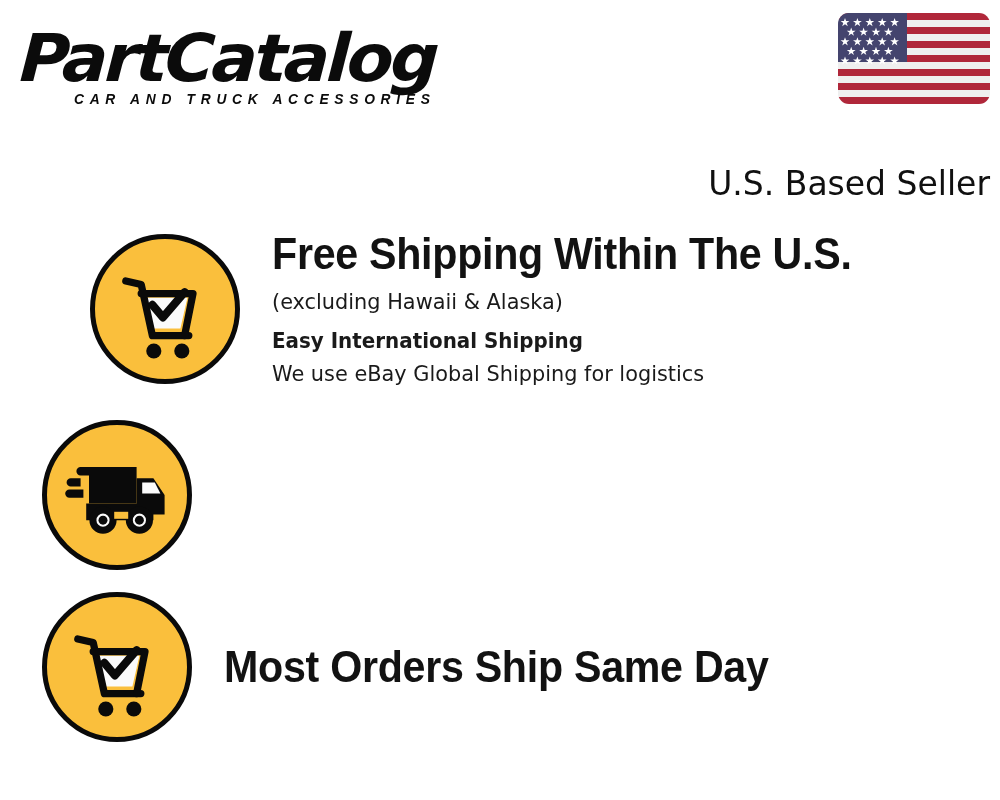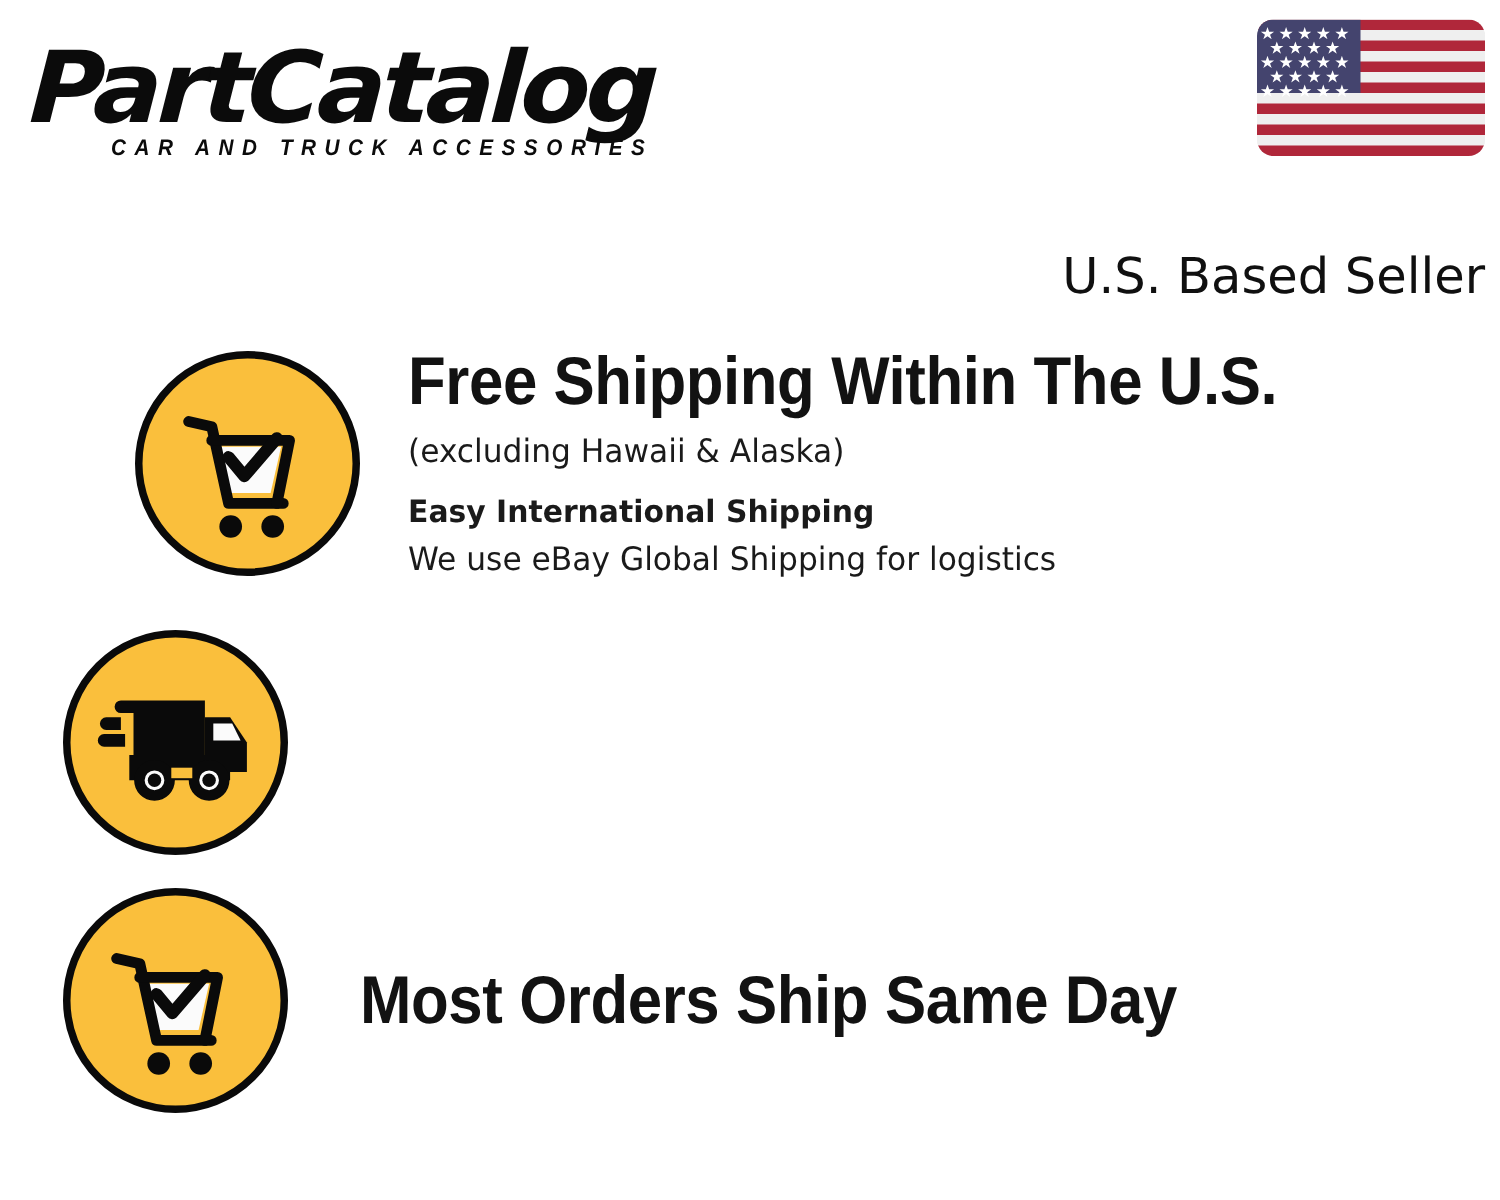--- a/index.html
+++ b/index.html
@@ -81,21 +81,21 @@
   
   .feature-row {
     position: absolute;
     left: 0;
     width: 1000px;
     display: flex;
     align-items: center;
   }
   #row-0 { top: 233px; height: 151px; margin-left: 48px; }
   #row-1 { top: 419px; height: 151px; }
-  #row-2 { top: 591px; height: 151px; gap: 16px; }
+  #row-2 { top: 591px; height: 151px; }
 
   .badge-circle {
     position: relative;
     flex: 0 0 auto;
     margin-left: 42px;
     width: 150px;
     height: 150px;
     border-radius: 50%;
     background: #fabf3c;
     border: 5px solid #0a0a0a;

